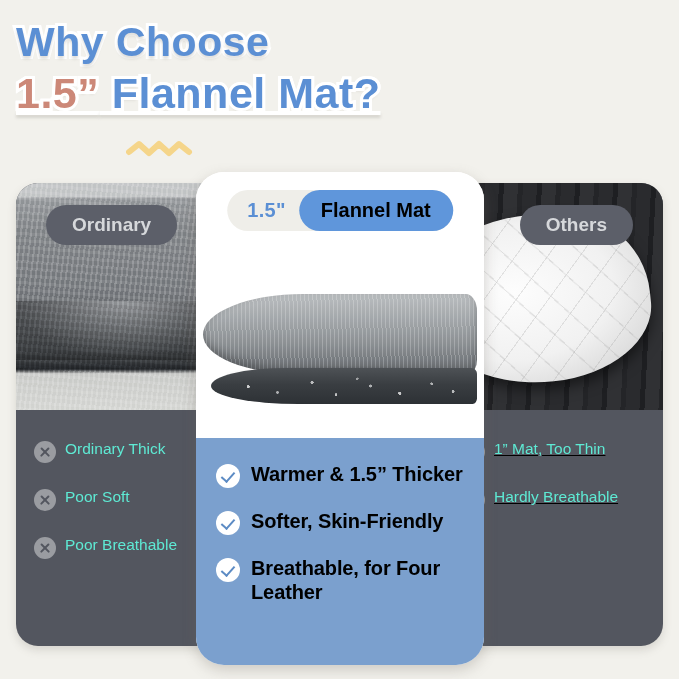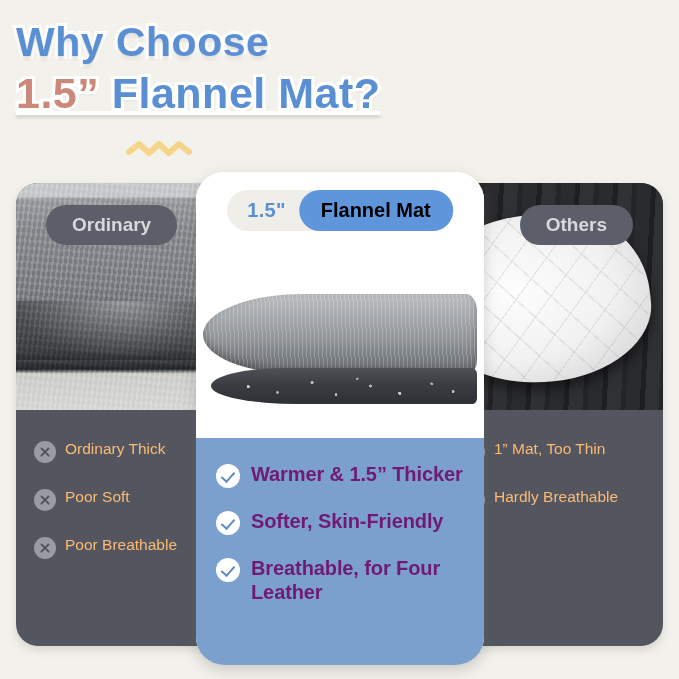--- a/index.html
+++ b/index.html
@@ -143,21 +143,21 @@
     white-space: nowrap;
   }
   .side-card.left  .pill-badge { left: 30px; }
   .side-card.right .pill-badge { right: 30px; }
 
   .card-list {
     background: #53565F;
     height: 205px;
     padding: 30px 0 0 0;
   }
-  .side-card.right .card-list { padding-left: 2px; }
+  .side-card.right .card-list { padding-left: 2px; text-decoration: underline; }
 
   .list-row {
     display: flex;
     align-items: flex-start;
     gap: 9px;
     padding: 0 12px 0 18px;
     margin-bottom: 25px;
   }
   .side-card.right .list-row { padding-left: 14px; }
 
@@ -174,21 +174,21 @@
     position:absolute;
     left: 5px; top: 10px;
     width: 12px; height: 2.4px;
     background: #53565F;
     border-radius: 2px;
   }
   .icon-x::before { transform: rotate(45deg); }
   .icon-x::after  { transform: rotate(-45deg); }
 
   .list-text {
-    color: #fdba74;
+    color: #5eead4;
     font-size: 15.5px;
     font-weight: 400;
     line-height: 1.2;
   }
 
   
   .center-card {
     position: absolute;
     top: 172px;
     left: 196px;
@@ -322,21 +322,21 @@
   .icon-check::after {
     content:"";
     position:absolute;
     left: 8px; top: 5px;
     width: 6px; height: 11px;
     border: solid #5C8BC4;
     border-width: 0 2.6px 2.6px 0;
     transform: rotate(42deg);
   }
   .center-text {
-    color: #701a75;
+    color: #000000;
     font-size: 20px;
     font-weight: 800;
     line-height: 1.22;
     letter-spacing: -0.1px;
   }
 </style>
 </head>
 <body>
 
 <div class="title-block">

